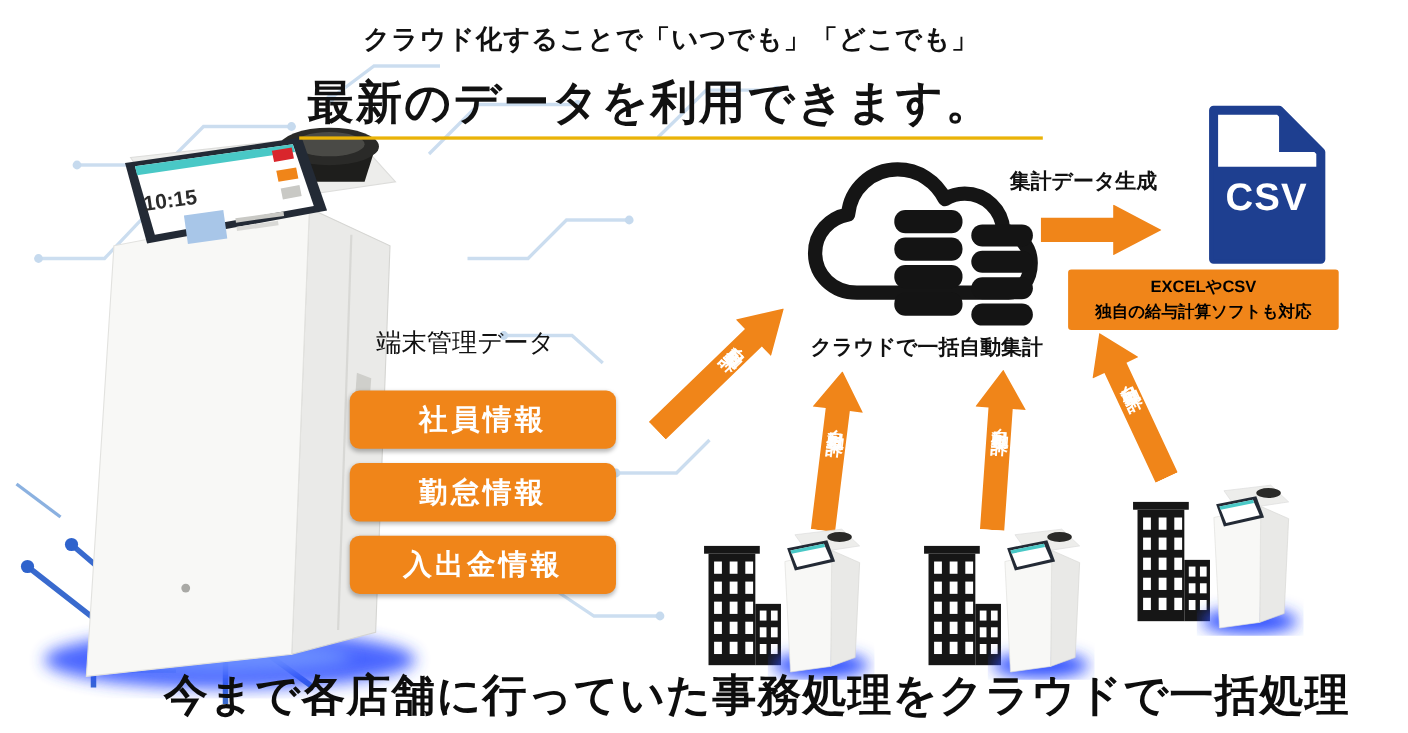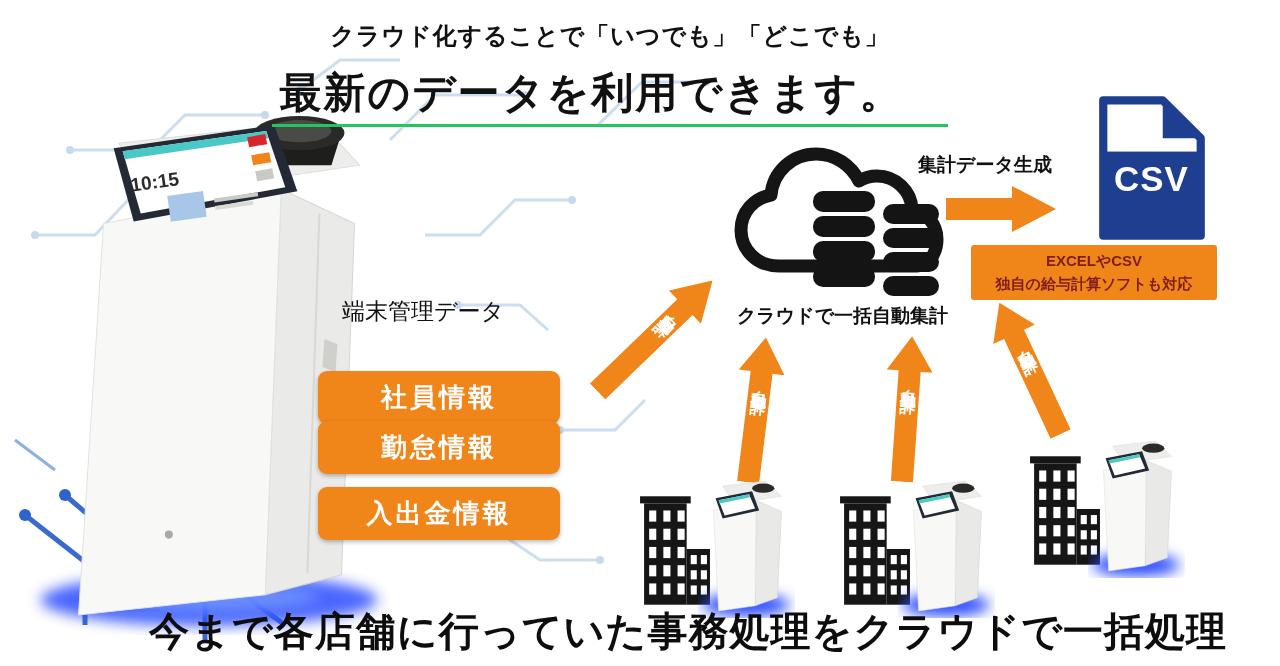--- a/index.html
+++ b/index.html
@@ -7,35 +7,35 @@
     position:relative;width:1280px;height:666px;overflow:hidden;background:#fff;
     font-family:"Liberation Sans","DejaVu Sans",sans-serif;color:#111;
   }
   .bg{position:absolute;left:0;top:0;width:1280px;height:666px;z-index:0;}
 
   
   .titles{position:absolute;left:250px;top:20px;width:720px;text-align:center;z-index:4;}
   .subtitle{font-size:24px;font-weight:bold;letter-spacing:1px;margin-bottom:13px;}
   .main-title{
     display:inline-block;font-size:42px;font-weight:bold;letter-spacing:2px;
-    border-bottom:3px solid #22c55e;padding:0 45px 3px 8px;
+    border-bottom:3px solid #eab308;padding:0 45px 3px 8px;
   }
 
   
   .kiosk{position:absolute;left:18px;top:103px;width:382px;height:532px;z-index:2;}
   .kiosk svg{width:100%;height:100%;}
 
   
   .data-heading{position:absolute;left:342px;top:296px;font-size:23px;font-weight:normal;z-index:3;}
   .obox{
     position:absolute;left:318px;width:242px;height:53px;background:#F08519;border-radius:9px;
     display:flex;align-items:center;justify-content:center;color:#fff;font-weight:bold;
     font-size:26px;letter-spacing:3px;box-shadow:0 2px 4px rgba(0,0,0,.28);z-index:3;
   }
-  .obox1{top:355px;margin-top:16px;} .obox2{top:421px;} .obox3{top:487px;}
+  .obox1{top:355px;} .obox2{top:421px;} .obox3{top:487px;}
 
   
   .cloud-wrap{position:absolute;left:716px;top:136px;width:250px;height:164px;z-index:2;}
   .cloud-wrap svg{width:100%;height:100%;}
   .cloud-caption{position:absolute;left:695px;top:303px;width:295px;text-align:center;
     font-size:19px;font-weight:bold;z-index:3;}
 
   
   .arrow-up{
     position:absolute;width:46px;background:#F08519;z-index:1;
@@ -55,21 +55,21 @@
     clip-path:polygon(0% 26%,60% 26%,60% 0%,100% 50%,60% 100%,60% 74%,0% 74%);
   }
   .csv-gen-label{position:absolute;left:918px;top:152px;width:178px;text-align:left;
     font-size:19px;font-weight:bold;z-index:3;}
 
   
   .csv-icon{position:absolute;left:1093px;top:92px;width:118px;height:152px;z-index:2;text-decoration:underline;}
   .csv-icon svg{width:100%;height:100%;}
   .csv-icon text{font-family:"Liberation Sans","DejaVu Sans",sans-serif;font-weight:bold;}
   .csv-note{
-    position:absolute;left:971px;top:245px;width:246px;background:#F08519;color:#7f1d1d;
+    position:absolute;left:971px;top:245px;width:246px;background:#F08519;color:#000000;
     text-align:center;font-size:15px;font-weight:bold;line-height:1.5;padding:5px 0;
     border-radius:3px;z-index:3;
   }
 
   
   .building{position:absolute;z-index:2;}
   .mini-terminal{position:absolute;z-index:3;}
   .bld1{left:636px;top:490px;width:76px;height:122px;}
   .trm1{left:698px;top:476px;width:97px;height:142px;}
   .bld2{left:836px;top:490px;width:76px;height:122px;}

